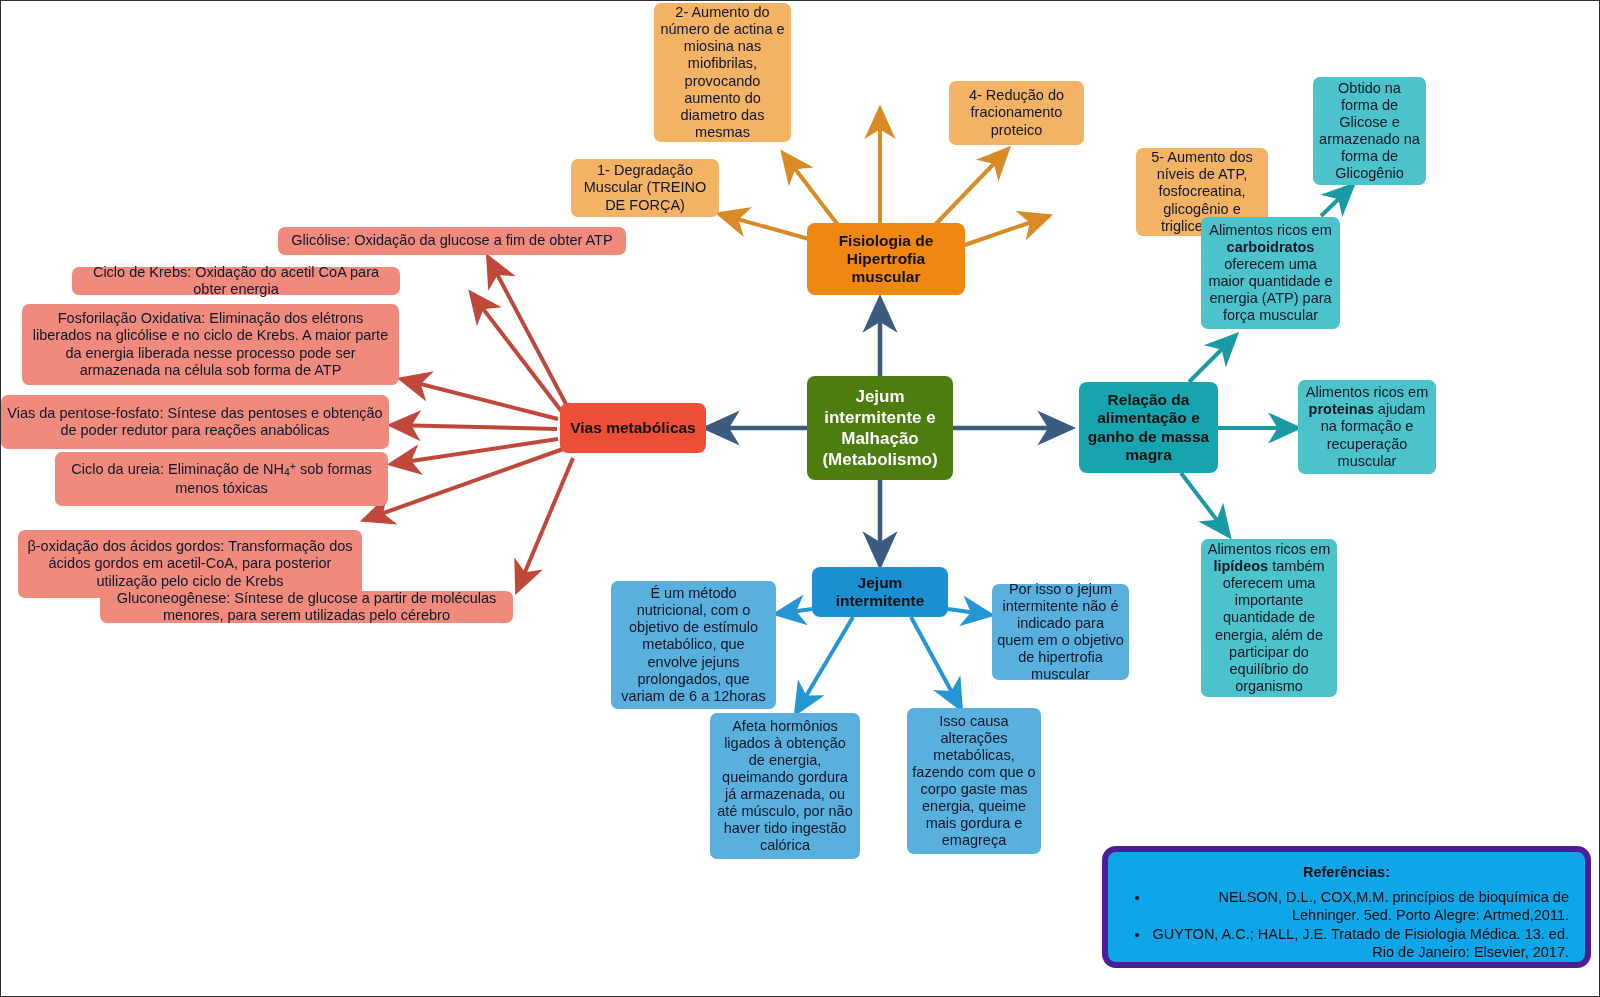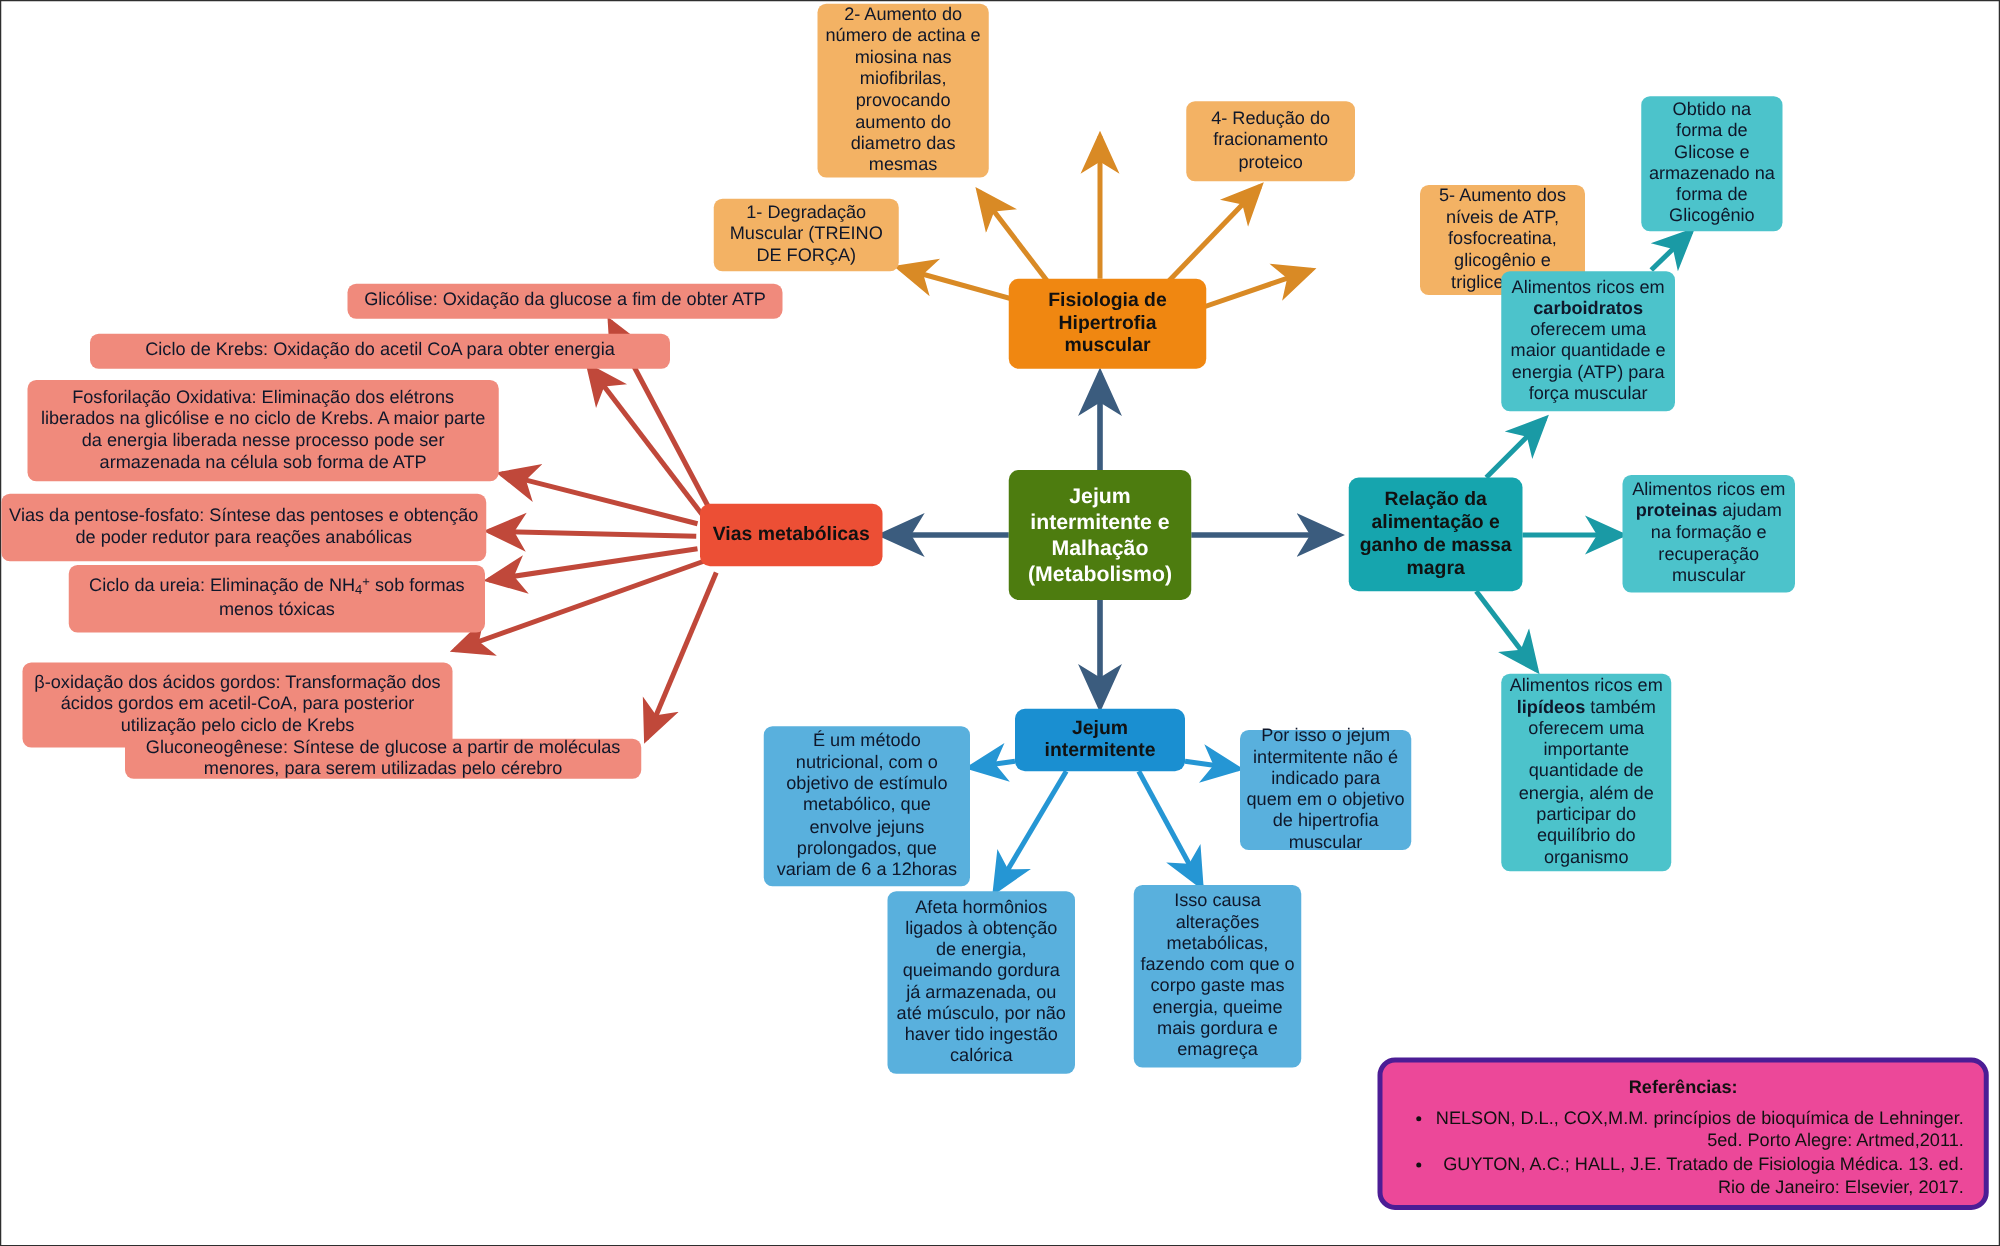--- a/index.html
+++ b/index.html
@@ -38,22 +38,22 @@
   .hub-blue{background:#1a8fd1;color:#111;font-size:15.5px;}
 
   
   .leaf-orange{background:#f3b264;font-size:14.5px;}
   .leaf-red{background:#f08a7c;font-size:14.5px;}
   .leaf-teal{background:#4cc3cb;font-size:14.5px;}
   .leaf-blue{background:#59b0dd;font-size:14.5px;}
 
   .refs{
     position:absolute;
-    background:#ec4899;
-    border:4px solid #4c1d95;
+    background:#0ea5e9;
+    border:6px solid #4c1d95;
     border-radius:14px;
     z-index:2;
     box-sizing:border-box;
     padding:12px 16px 20px 16px;
     font-size:14.5px;
     color:#111;
   }
   .refs-title{font-weight:bold;text-align:center;margin-bottom:8px;font-size:14.5px;}
   .refs ul{margin:0;padding:0 0 0 26px;list-style:disc;}
   .refs li{text-align:right;margin-bottom:1px;line-height:1.25;}
@@ -146,21 +146,21 @@
     <span class="txt">5- Aumento dos níveis de ATP, fosfocreatina, glicogênio e triglicerídeos</span>
   </div>
 
   <div class="node hub hub-red" style="left:559px;top:402px;width:146px;height:50px;">
     <span class="txt">Vias metabólicas</span>
   </div>
 
   <div class="node leaf-red" style="left:277px;top:226px;width:348px;height:28px;">
     <span class="txt">Glicólise: Oxidação da glucose a fim de obter ATP</span>
   </div>
-  <div class="node leaf-red" style="left:71px;top:266px;width:464px;height:28px;align-items:center;">
+  <div class="node leaf-red" style="left:71px;top:266px;width:328px;height:28px;align-items:center;">
     <span class="txt">Ciclo de Krebs: Oxidação do acetil CoA para obter energia</span>
   </div>
   <div class="node leaf-red" style="left:21px;top:303px;width:377px;height:81px;">
     <span class="txt">Fosforilação Oxidativa: Eliminação dos elétrons liberados na glicólise e no ciclo de Krebs. A maior parte da energia liberada nesse processo pode ser armazenada na célula sob forma de ATP</span>
   </div>
   <div class="node leaf-red" style="left:0px;top:394px;width:388px;height:54px;">
     <span class="txt">Vias da pentose-fosfato: Síntese das pentoses e obtenção de poder redutor para reações anabólicas</span>
   </div>
   <div class="node leaf-red" style="left:54px;top:451px;width:333px;height:54px;">
     <span class="txt">Ciclo da ureia: Eliminação de NH<sub>4</sub><sup>+</sup> sob formas menos tóxicas</span>

